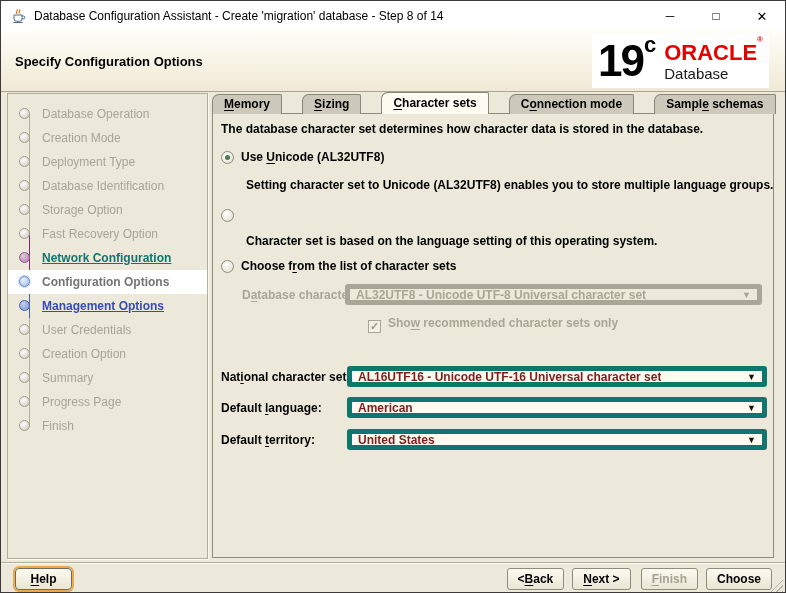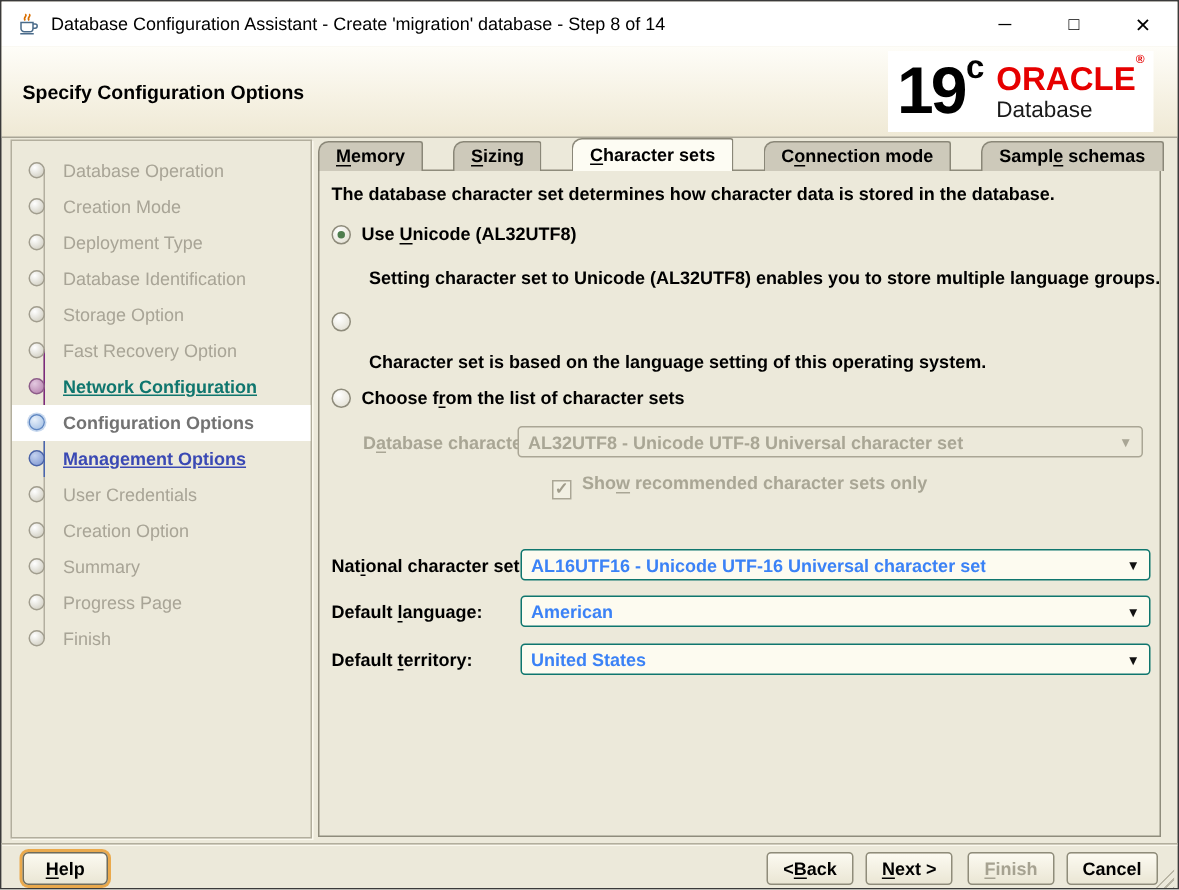--- a/index.html
+++ b/index.html
@@ -52,22 +52,22 @@
   .panel .abs{position:absolute;white-space:nowrap;}
   .txt{font-size:12px;font-weight:bold;color:#000;}
   .txt-dis{font-size:12px;font-weight:bold;color:#a9a695;}
   .mn{text-decoration:underline;text-underline-offset:2px;}
 
   .radio{display:inline-block;width:13px;height:13px;border-radius:50%;border:1px solid #8e8b7b;background:radial-gradient(circle at 35% 30%,#ffffff,#dedbcc);box-sizing:border-box;vertical-align:-3px;position:relative;margin-right:7px;}
   .radio.checked::after{content:"";position:absolute;left:3px;top:3px;width:5px;height:5px;border-radius:50%;background:#4e7d4e;}
 
   .checkbox{display:inline-block;width:13px;height:13px;border:1px solid #aaa695;background:#f2f0e3;box-sizing:border-box;vertical-align:-3px;margin-right:7px;text-align:center;line-height:11px;font-size:11px;color:#a09c8b;font-weight:bold;}
 
-  .combo{position:absolute;height:21px;box-sizing:border-box;border:1px solid #0f766e;border-radius:3px;background:#fdfbf0;display:flex;align-items:center;}
-  .combo .ctext{font-size:12px;font-weight:bold;color:#3b82f6;margin-left:6px;overflow:hidden;white-space:nowrap;}
+  .combo{position:absolute;height:21px;box-sizing:border-box;border:5px solid #0f766e;border-radius:3px;background:#fdfbf0;display:flex;align-items:center;}
+  .combo .ctext{font-size:12px;font-weight:bold;color:#7f1d1d;margin-left:6px;overflow:hidden;white-space:nowrap;}
   .combo .carrow{margin-left:auto;margin-right:6px;font-size:9px;color:#111;}
   .combo.disabled{border-color:#aaa695;background:#ece9da;}
   .combo.disabled .ctext,.combo.disabled .carrow{color:#a9a695;}
 
   
   .bottombar{position:absolute;left:0;top:561px;width:100%;height:31px;background:#ece9da;border-top:1px solid #b2ae9d;box-shadow:inset 0 1px 0 #fbf9ee;}
   .btn{display:inline-flex;align-items:center;justify-content:center;min-width:57px;height:22px;padding:0 10px;box-sizing:border-box;background:linear-gradient(#fcfaf1,#eae6d4);border:1px solid #8f8c7a;border-radius:3px;font-size:12px;font-weight:bold;color:#000;white-space:nowrap;}
   .btn.disabled{color:#a6a291;}
   .help{position:absolute;left:14px;top:5px;border:1px solid #6f6c5c;box-shadow:0 0 0 2px #eaa94c;border-radius:4px;}
   .navbtns{position:absolute;right:13px;top:5px;display:flex;gap:8px;}
@@ -251,19 +251,19 @@
           <span>ext &gt;</span>
         </div>
       <div class="btn disabled gapbig">
           <span></span>
           <span class="mn">F</span>
           <span>inish</span>
         </div>
       <div class="btn">
           <span></span>
           <span class="mn"></span>
-          <span>Cancel</span>
+          <span>Choose</span>
         </div>
     </div>
     <div class="grip"></div>
   </div>
 
 </div>
 
 </body></html>

